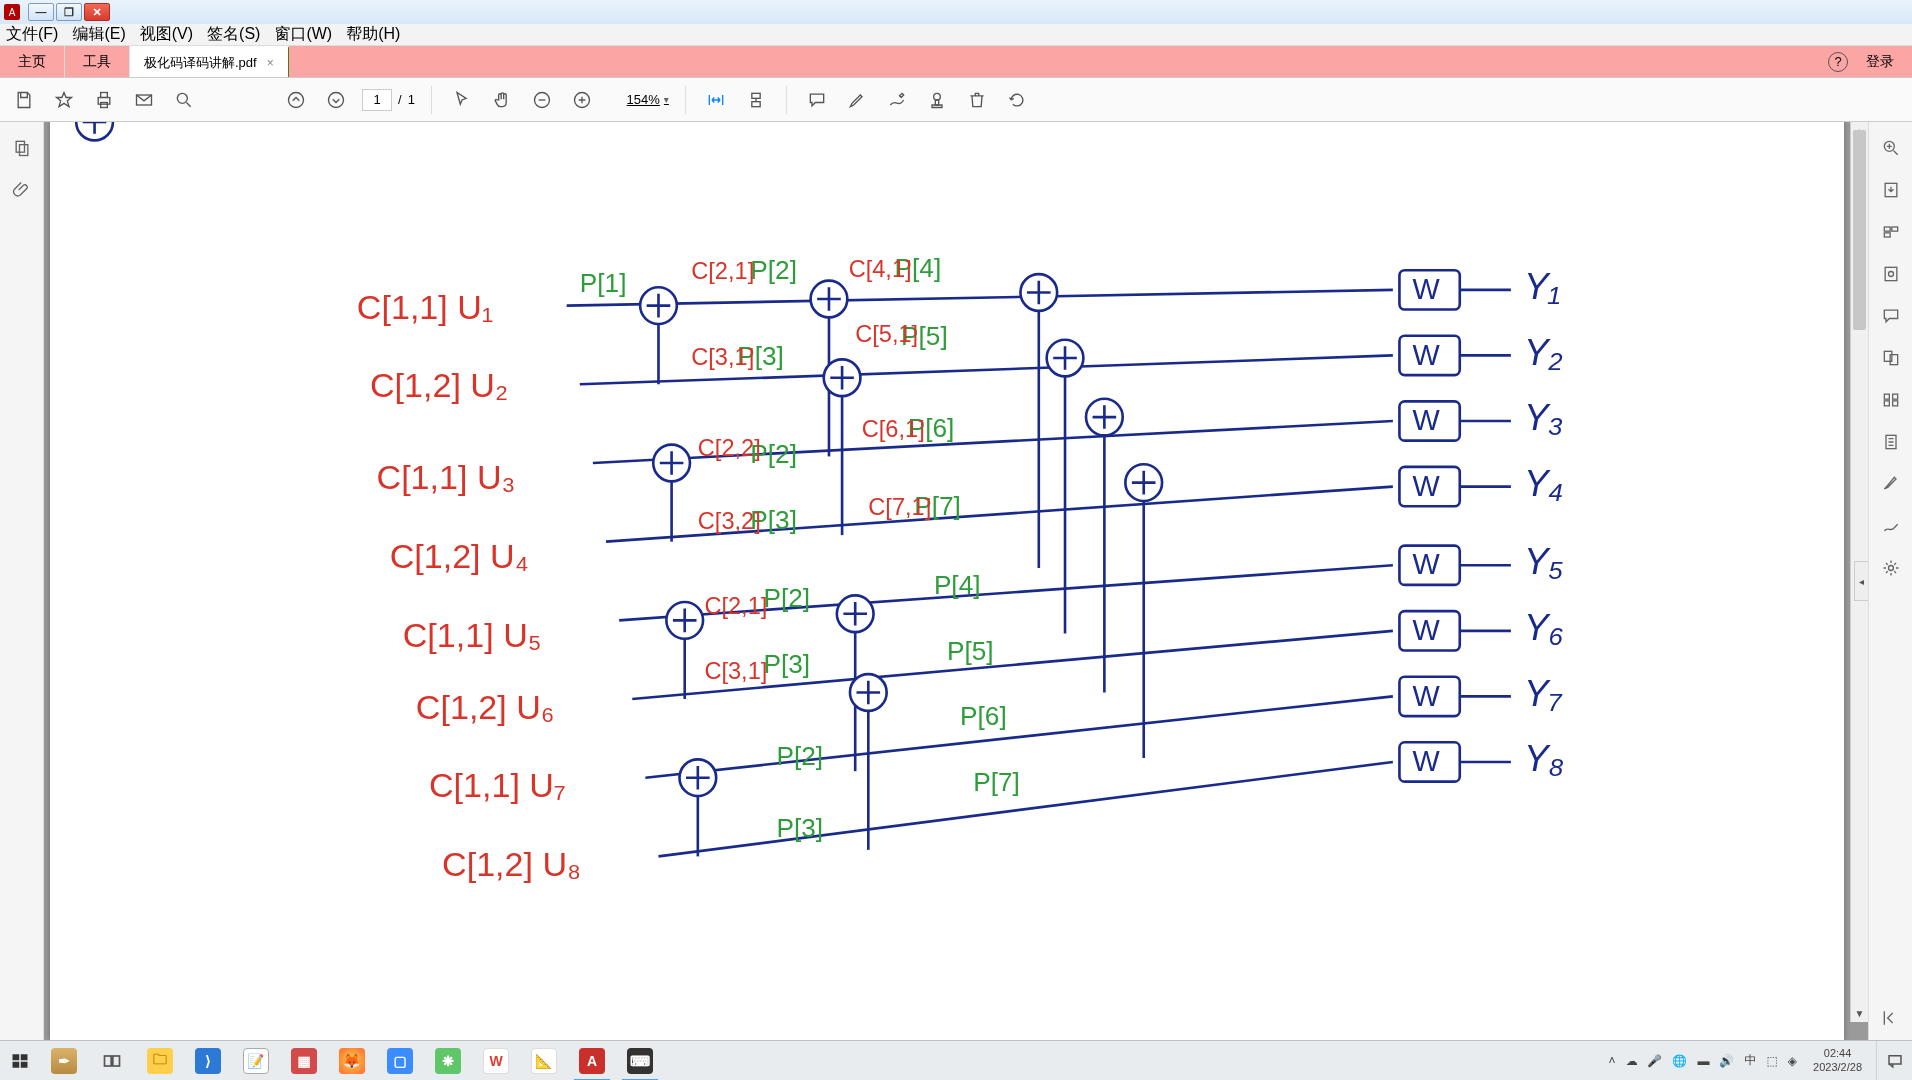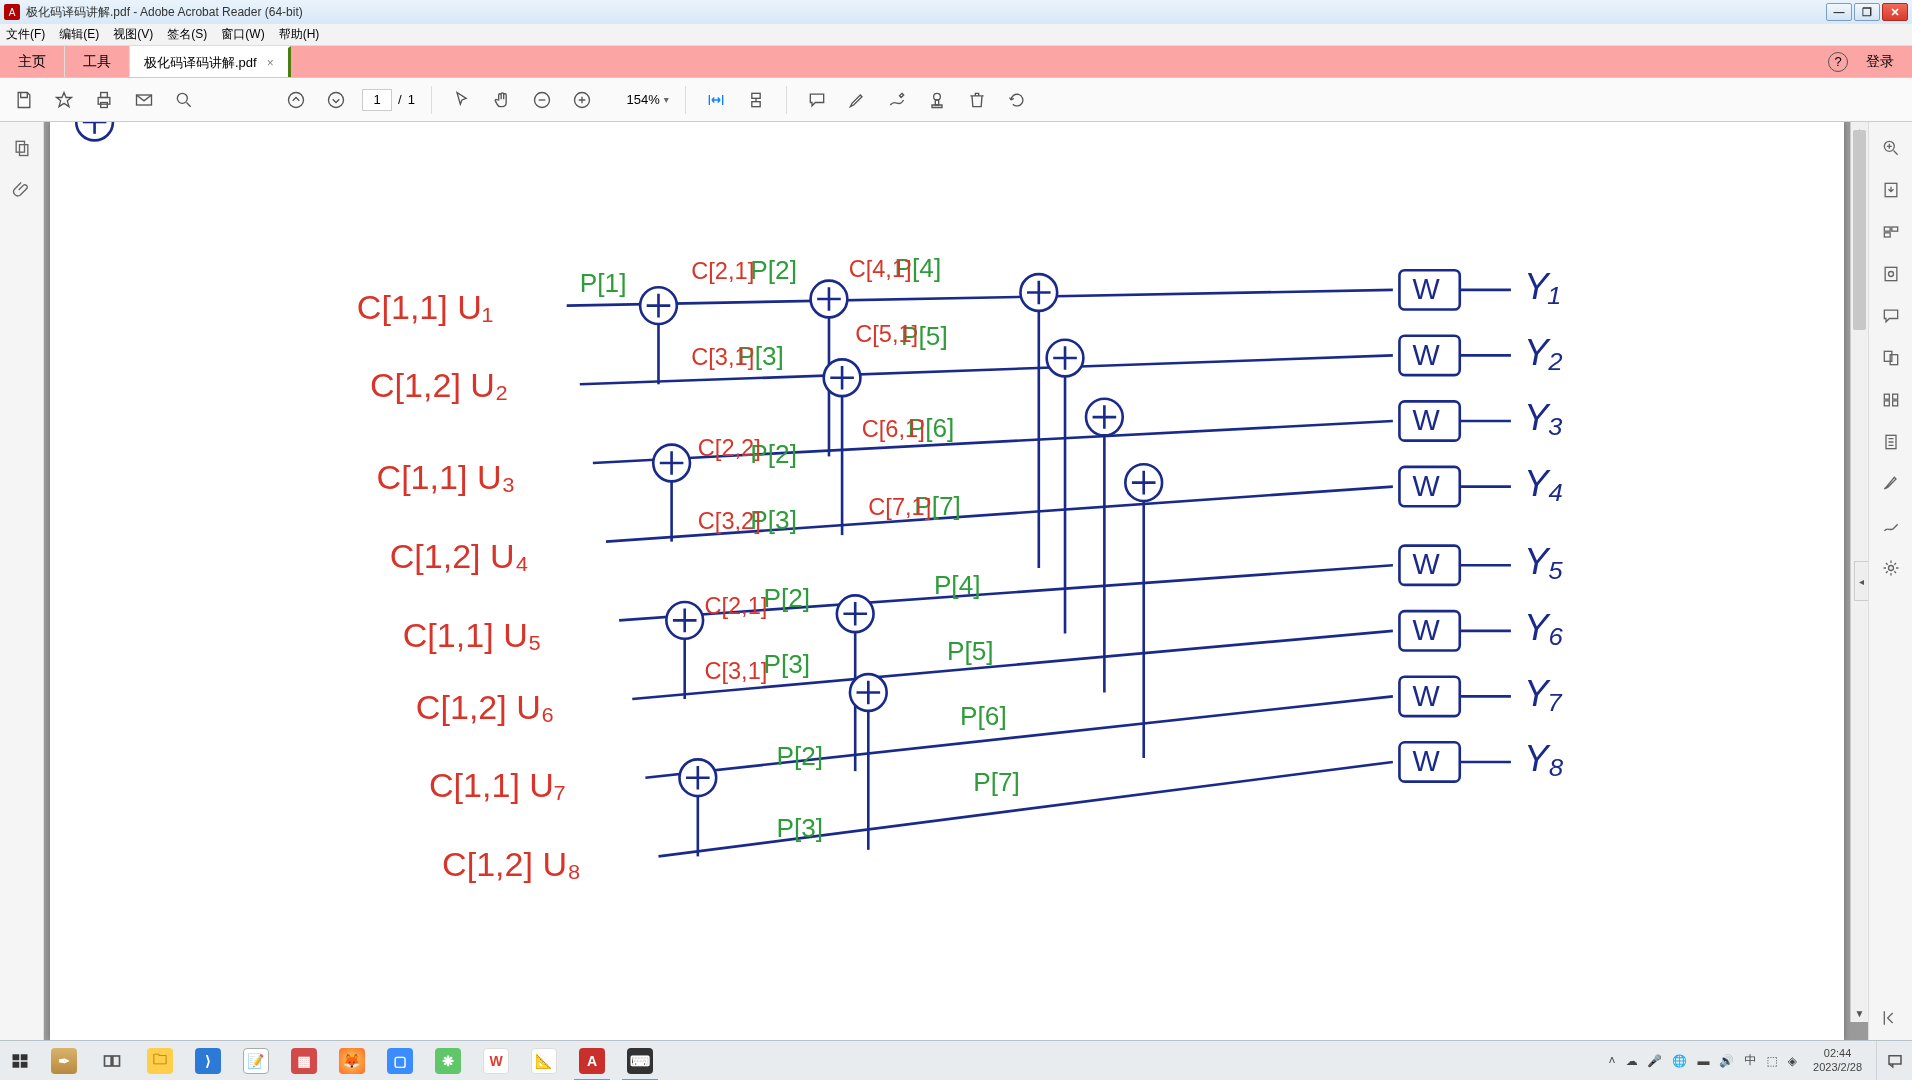--- a/index.html
+++ b/index.html
@@ -7,40 +7,40 @@
 
   
   .titlebar { height: 24px; background: linear-gradient(#eaf3fb,#d7e8f7); display: flex; align-items: center; padding: 0 4px; font-size: 12px; color:#333; }
   .titlebar .icon { width:16px; height:16px; background:#b30000; border-radius:2px; margin-right:6px; display:flex; align-items:center; justify-content:center; color:#fff; font-size:10px;}
   .titlebar .title { flex:1; }
   .winbtns { display:flex; }
   .winbtns div { width:26px; height:18px; margin-left:2px; display:flex; align-items:center; justify-content:center; font-size:11px; font-weight:bold; border:1px solid #7a9ec6; background:linear-gradient(#f3f8fd,#d2e4f5); border-radius:2px;}
   .winbtns .close { background:linear-gradient(#f06a5a,#d93a2b); color:#fff; border-color:#b02a1f;}
 
   
-  .menubar { height:22px; background:#f3f3f3; display:flex; align-items:center; padding:0 6px; font-size:12px; gap:14px; border-bottom:1px solid #ddd;}
+  .menubar { height:22px; background:#f3f3f3; display:flex; align-items:center; padding:0 6px; font-size:16px; gap:14px; border-bottom:1px solid #ddd;}
   .menubar span { cursor:default; }
 
   
   .tabstrip { height:32px; background:#fca5a5; border-bottom:1px solid #ccc; display:flex; align-items:stretch; }
   .tabstrip .navtab { padding:0 18px; display:flex; align-items:center; font-size:14px; border-right:1px solid #ddd; }
-  .tabstrip .doctab { display:flex; align-items:center; padding:0 14px; font-size:13px; background:#fff; border-top:2px solid #fff; border-right:3px solid #4d7c0f;}
+  .tabstrip .doctab { display:flex; align-items:center; padding:0 14px; font-size:13px; background:#fff; border-top:2px solid #fff; border-right:1px solid #4d7c0f;}
   .tabstrip .doctab .x { margin-left:10px; color:#888; font-size:12px; cursor:pointer;}
   .tabstrip .spacer { flex:1; }
   .tabstrip .right { display:flex; align-items:center; gap:18px; padding-right:18px; font-size:14px;}
   .tabstrip .help { width:20px; height:20px; border:1.5px solid #555; border-radius:50%; display:flex; align-items:center; justify-content:center; font-size:13px;}
 
   
   .toolbar { height:44px; background:#fafafa; border-bottom:1px solid #ccc; display:flex; align-items:center; padding:0 10px; gap:12px; }
   .toolbar .sep { width:1px; height:28px; background:#ddd; margin:0 4px;}
   .toolbar .btn { width:28px; height:28px; display:flex; align-items:center; justify-content:center; color:#555; cursor:pointer; font-size:16px;}
   .toolbar .btn svg { width:20px; height:20px; stroke:#555; fill:none; stroke-width:1.6;}
   .toolbar .pagebox { display:flex; align-items:center; gap:6px; font-size:13px;}
   .toolbar .pagebox input { width:30px; height:22px; text-align:center; border:1px solid #ccc; font-size:13px;}
-  .toolbar .zoombox { display:flex; align-items:center; gap:4px; font-size:13px;}
+  .toolbar .zoombox { display:flex; align-items:center; gap:4px; font-size:13px;text-decoration:underline;}
   .toolbar .zoombox .zv { width:52px; text-align:right;}
   .toolbar .zoombox .dd { font-size:10px; color:#666;}
   .toolbar .midspace { width:60px; }
   .toolbar .accent svg { stroke:#0a84ff; }
 
   
   .main { position:relative; height:calc(100% - 24px - 22px - 32px - 44px - 40px); display:flex; background:#e9e9e9;}
   .leftgutter { width:44px; background:#f5f5f5; border-right:1px solid #ddd; display:flex; flex-direction:column; align-items:center; padding-top:14px; gap:18px;}
   .leftgutter .btn, .rightpanel .btn { width:24px; height:24px; display:flex; align-items:center; justify-content:center; color:#666;}
   .leftgutter svg, .rightpanel svg { width:20px; height:20px; stroke:#666; fill:none; stroke-width:1.6;}
@@ -67,21 +67,20 @@
   .taskbar .clock { text-align:center; line-height:1.2; font-size:11px; padding:0 6px;}
   .taskbar .notif { width:36px; height:40px; display:flex; align-items:center; justify-content:center; border-left:1px solid #ccd3da;}
 
   .appicon { width:26px; height:26px; border-radius:4px; display:flex; align-items:center; justify-content:center; font-size:14px; font-weight:bold; color:#fff;}
 </style>
 </head>
 <body>
 
 <div class="titlebar">
   <div class="icon">A</div>
-  <div class="title">极化码译码讲解.pdf - Adobe Acrobat Reader (64-bit)</div>
   <div class="winbtns">
     <div>—</div>
     <div>❐</div>
     <div class="close">✕</div>
   </div>
 </div>
 
 <div class="menubar">
   <span>文件(F)</span>
   <span>编辑(E)</span>

